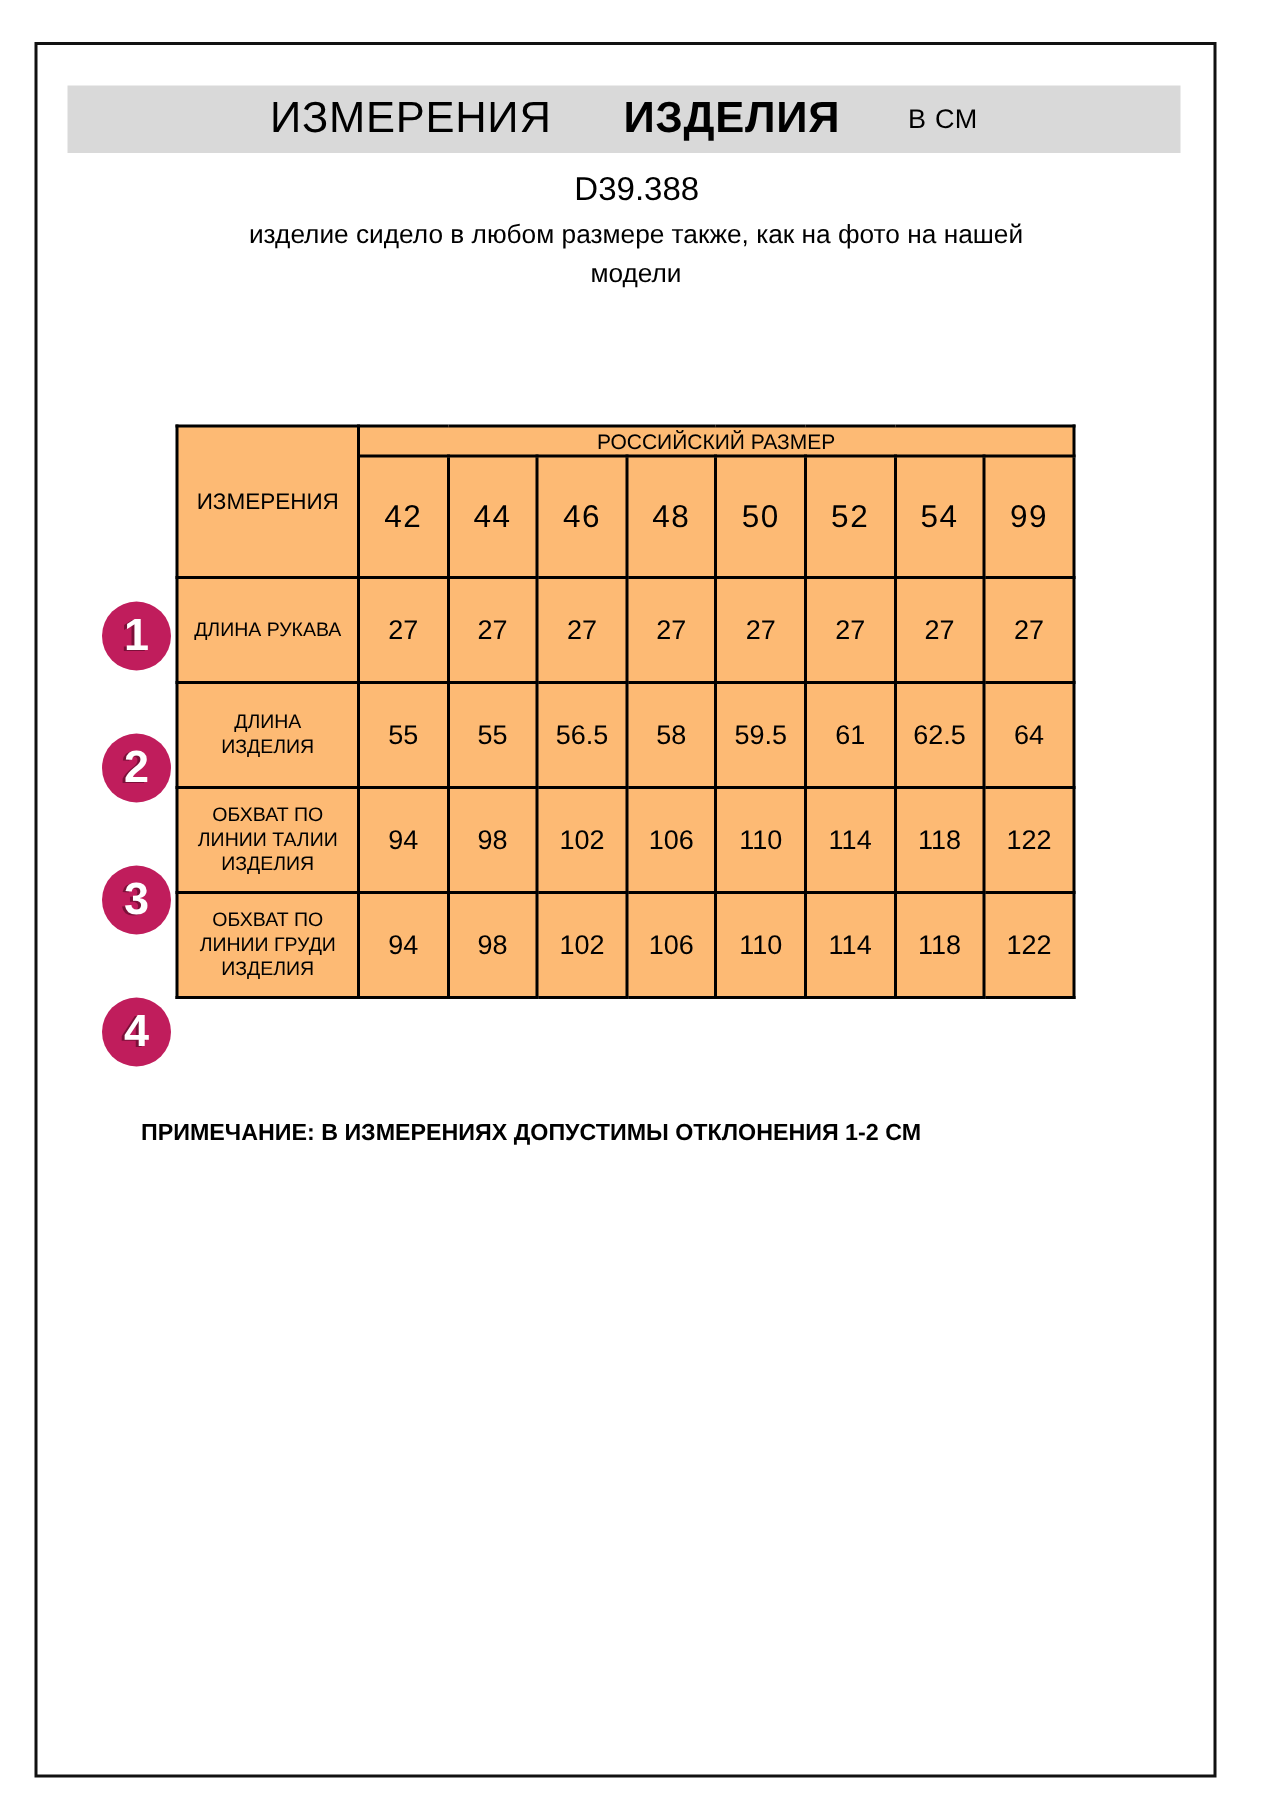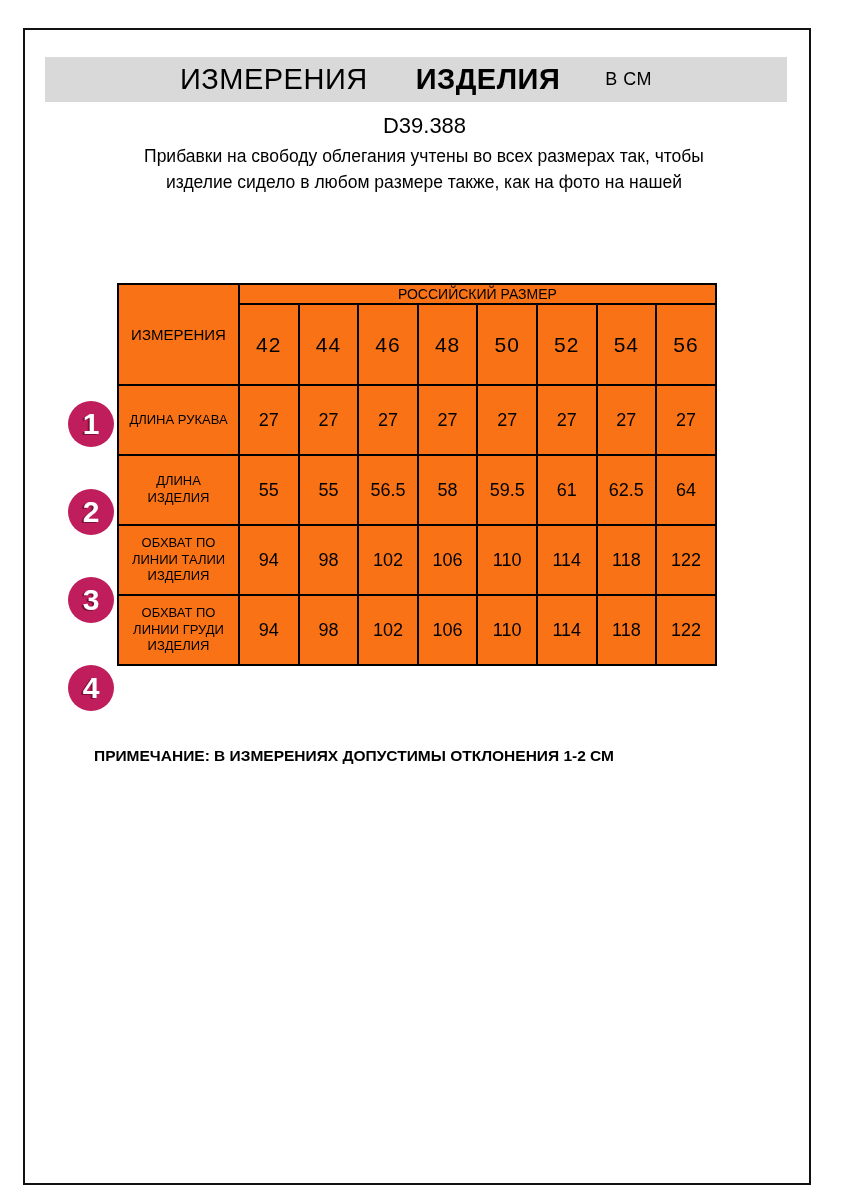--- a/index.html
+++ b/index.html
@@ -27,21 +27,21 @@
   .description{
     position:absolute;left:94px;top:143px;width:660px;
     text-align:center;font-size:17.5px;line-height:1.5;
   }
   .size-table{
     position:absolute;left:117px;top:283px;width:598px;
     border-collapse:collapse;table-layout:fixed;
   }
   .size-table th,.size-table td{
     border:2px solid #000;padding:0;text-align:center;vertical-align:middle;
-    font-weight:400;background:#f97316;
+    font-weight:400;background:#fdba74;
   }
   .corner-cell{font-size:15px;}
   .group-cell{font-size:14px;height:18px;font-weight:400;}
   .size-cell{font-size:21px;font-weight:700;height:79px;letter-spacing:1px;margin-top:32px;}
   .label-cell{font-size:13px;line-height:1.3;}
   .label-cell div{white-space:nowrap;}
   .value-cell{font-size:18px;}
   .size-table tbody tr{height:70px;}
   .badge{
     position:absolute;left:68px;width:46px;height:46px;border-radius:50%;
@@ -62,43 +62,43 @@
 
 <div class="title-bar">
   <span class="title-part1">ИЗМЕРЕНИЯ</span>
   <span class="title-part2">ИЗДЕЛИЯ</span>
   <span class="title-part3">В СМ</span>
 </div>
 
 <div class="product-code">D39.388</div>
 
 <div class="description">
-  <div>Прибавки на свободу облегания учтены во всех размерах так, чтобы</div>
   <div>изделие сидело в любом размере также, как на фото на нашей</div>
+  <div>модели</div>
 </div>
 
 <table class="size-table">
   <colgroup>
     <col style="width:121px">
     <col span="8" style="width:59.6px">
   </colgroup>
   <thead>
     <tr>
       <th class="corner-cell" rowspan="2">ИЗМЕРЕНИЯ</th>
       <th class="group-cell" colspan="8">РОССИЙСКИЙ РАЗМЕР</th>
     </tr>
     <tr id="sizes-row">
         <th class="size-cell">42</th>
         <th class="size-cell">44</th>
         <th class="size-cell">46</th>
         <th class="size-cell">48</th>
         <th class="size-cell">50</th>
         <th class="size-cell">52</th>
         <th class="size-cell">54</th>
-        <th class="size-cell">56</th>
+        <th class="size-cell">99</th>
       </tr>
   </thead>
   <tbody id="table-body">
       <tr>
         <th class="label-cell">
           <div>ДЛИНА РУКАВА</div>
         </th>
         <td class="value-cell">27</td>
         <td class="value-cell">27</td>
         <td class="value-cell">27</td>

